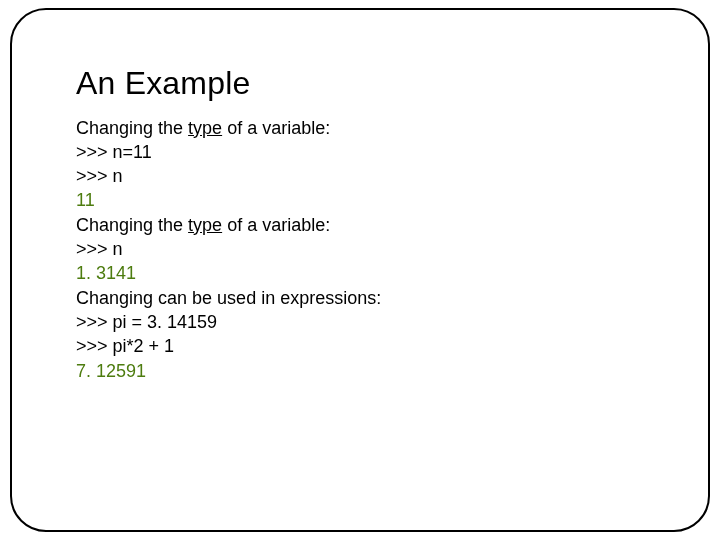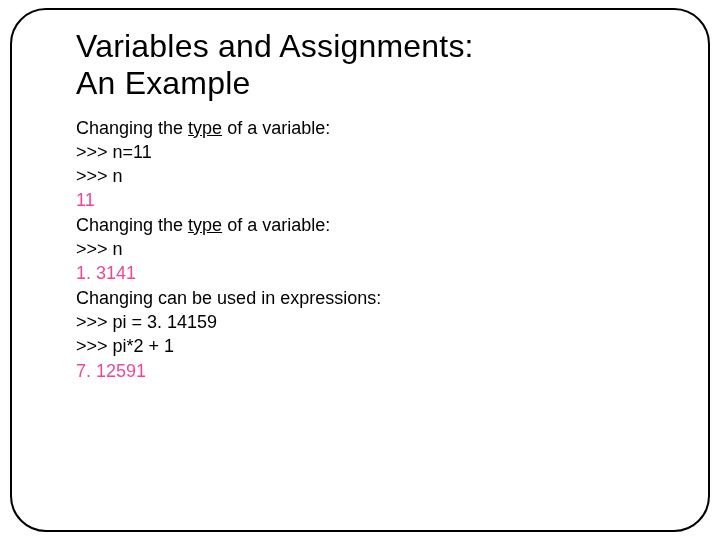--- a/index.html
+++ b/index.html
@@ -39,29 +39,29 @@
       line-height: 1.35;
       color: #000;
     }
     .content .line {
       display: block;
     }
     .underline {
       text-decoration: underline;
     }
     .output {
-      color: #ec4899;
+      color: #4d7c0f;
     }
   </style>
 </head>
 <body>
 
 <div class="slide-frame">
   <div class="slide-title">
-    <span>Variables and Assignments:</span><br>
+    <br>
     <span> An Example</span>
   </div>
 
   <div class="content">
 
     <span class="line">
       <span>Changing the </span><span class="underline">type</span><span> of a variable:</span>
     </span>
     <span class="line">&gt;&gt;&gt; n=11</span>
     <span class="line">&gt;&gt;&gt; n</span>

